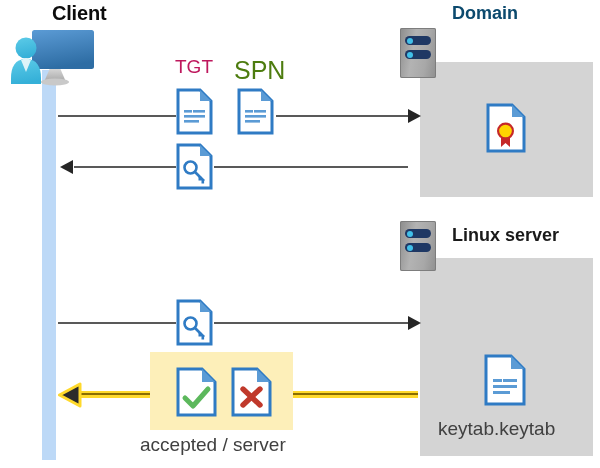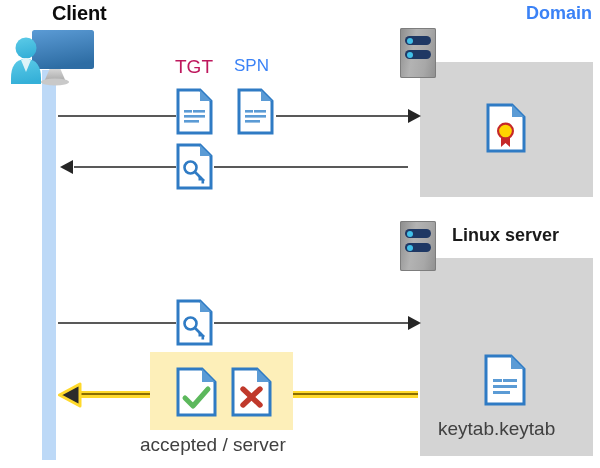--- a/index.html
+++ b/index.html
@@ -2,24 +2,24 @@
 <html><head>
 <meta charset="utf-8">
 <style>
   html,body{margin:0;padding:0;background:#ffffff;}
   body{font-family:"Liberation Sans",sans-serif;}
   #stage{position:relative;width:600px;height:468px;background:#ffffff;overflow:hidden;}
   .abs{position:absolute;}
 
   
   .lbl-client{left:28px;top:2px;font-size:20px;font-weight:bold;color:#0d0d0d;letter-spacing:-0.2px;margin-left:24px;}
-  .lbl-dc{left:452px;top:3px;font-size:18px;font-weight:bold;color:#3b82f6;line-height:1.18;width:140px;text-align:right;}
+  .lbl-dc{left:452px;top:3px;font-size:18px;font-weight:bold;color:#0c4a6e;line-height:1.18;width:140px;}
   .lbl-linux{left:452px;top:225px;font-size:18px;font-weight:bold;color:#1a1a1a;}
   .lbl-tgt{left:175px;top:56px;font-size:19px;color:#be185d;}
-  .lbl-spn{left:234px;top:56px;font-size:17px;color:#3b82f6;}
+  .lbl-spn{left:234px;top:56px;font-size:25px;color:#4d7c0f;}
   .lbl-keytab{left:438px;top:418px;font-size:19px;color:#404040;}
   .lbl-verdict{left:140px;top:434px;font-size:19px;color:#404040;}
 
   
   .panel{background:#d4d4d4;}
   #dc-panel{left:420px;top:62px;width:173px;height:135px;}
   #linux-panel{left:420px;top:258px;width:173px;height:198px;}
 
   
   #lifeline{left:42px;top:70px;width:14px;height:390px;background:#bdd9f7;}

